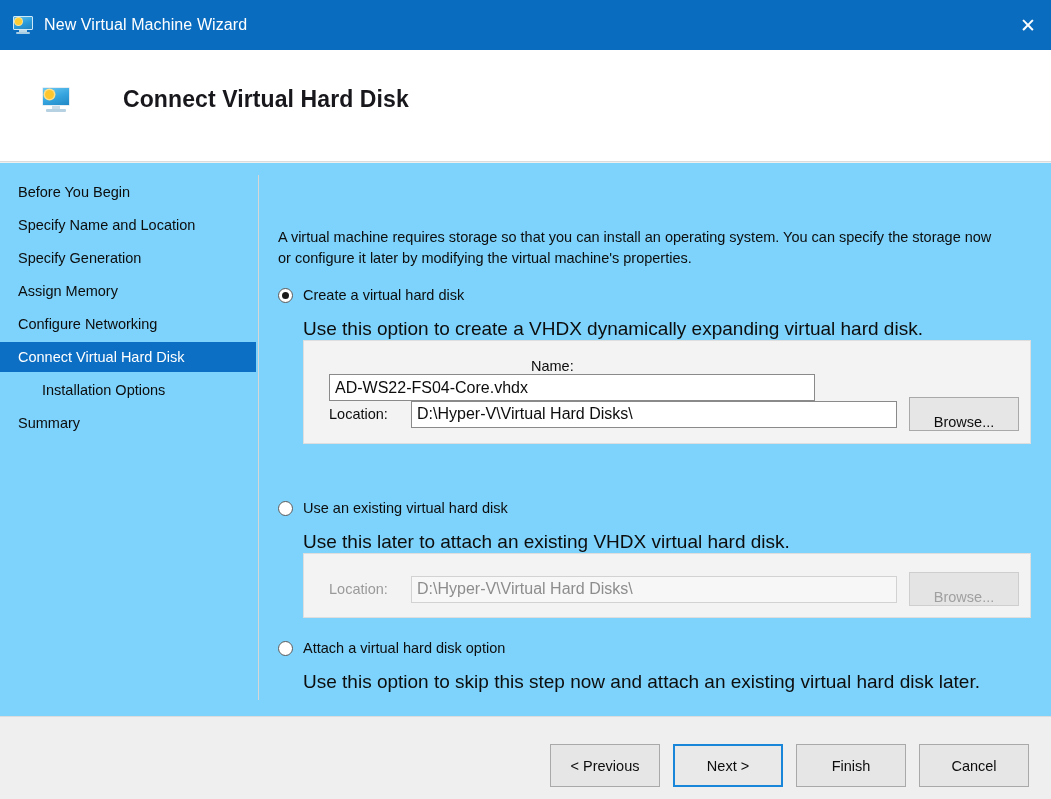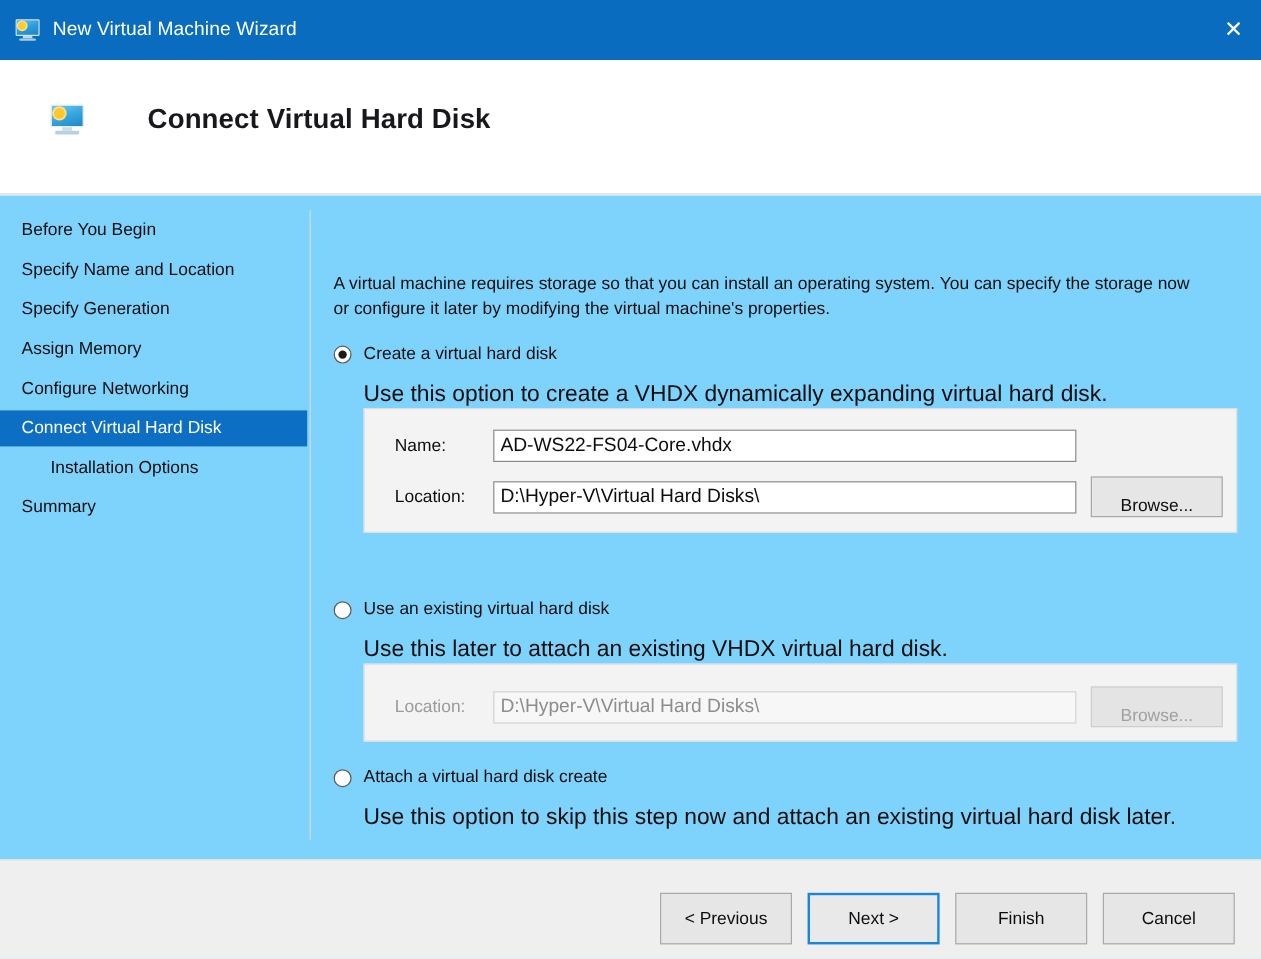--- a/index.html
+++ b/index.html
@@ -391,21 +391,21 @@
 
     <div class="intro">A virtual machine requires storage so that you can install an operating system. You can specify the storage now or configure it later by modifying the virtual machine's properties.</div>
 
     <div class="radio-row" style="top:80px;">
       <span class="radio checked"></span>
       <span class="radio-label">Create a virtual hard disk</span>
     </div>
     <div class="sub-desc" style="top:111px;">Use this option to create a VHDX dynamically expanding virtual hard disk.</div>
 
     <div class="groupbox" style="left:25px; top:133px; width:728px; height:104px;">
-      <div class="field-row" style="left:25px; top:17px;">
+      <div class="field-row" style="left:25px; top:17px;flex-direction:column;">
         <span class="field-label">Name:</span>
         <input class="textbox" style="width: 486px;" type="text" value="AD-WS22-FS04-Core.vhdx">
       </div>
       <div class="field-row" style="left:25px; top:56px;">
         <span class="field-label">Location:</span>
         <input class="textbox" style="width: 486px;" type="text" value="D:\Hyper-V\Virtual Hard Disks\">
         <button class="btn" style="width:110px; margin-left:12px;">Browse...</button>
       </div>
     </div>
 
@@ -418,21 +418,21 @@
     <div class="groupbox" style="left:25px; top:346px; width:728px; height:65px;">
       <div class="field-row" style="left:25px; top:18px;">
         <span class="field-label dim">Location:</span>
         <input class="textbox dim" style="width: 486px;" type="text" disabled="" value="D:\Hyper-V\Virtual Hard Disks\">
         <button class="btn dim" style="width:110px; margin-left:12px;" disabled="">Browse...</button>
       </div>
     </div>
 
     <div class="radio-row" style="top:433px;">
       <span class="radio"></span>
-      <span class="radio-label">Attach a virtual hard disk create</span>
+      <span class="radio-label">Attach a virtual hard disk option</span>
     </div>
     <div class="sub-desc" style="top:464px;">Use this option to skip this step now and attach an existing virtual hard disk later.</div>
 
   </div>
 </div>
 
 <div class="footer">
   <button class="footer-btn" style="left:550px;">&lt; Previous</button>
   <button class="footer-btn default" style="left:673px;">Next &gt;</button>
   <button class="footer-btn" style="left:796px;">Finish</button>

